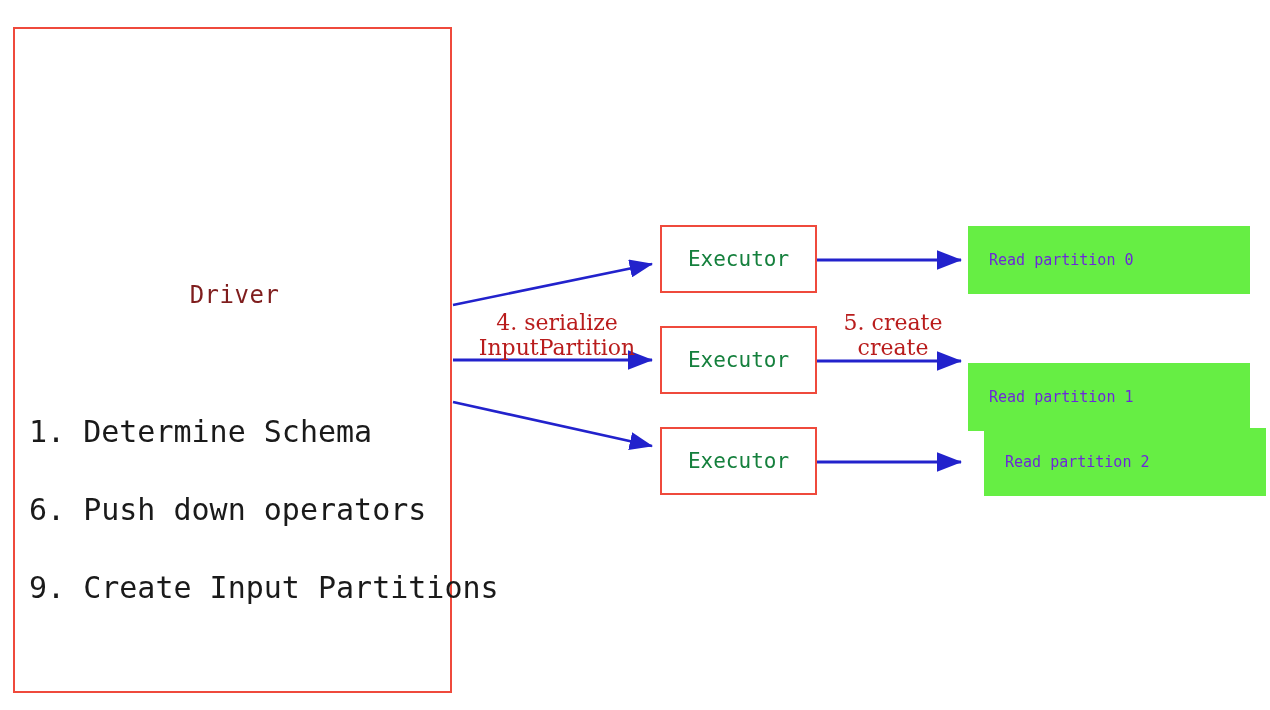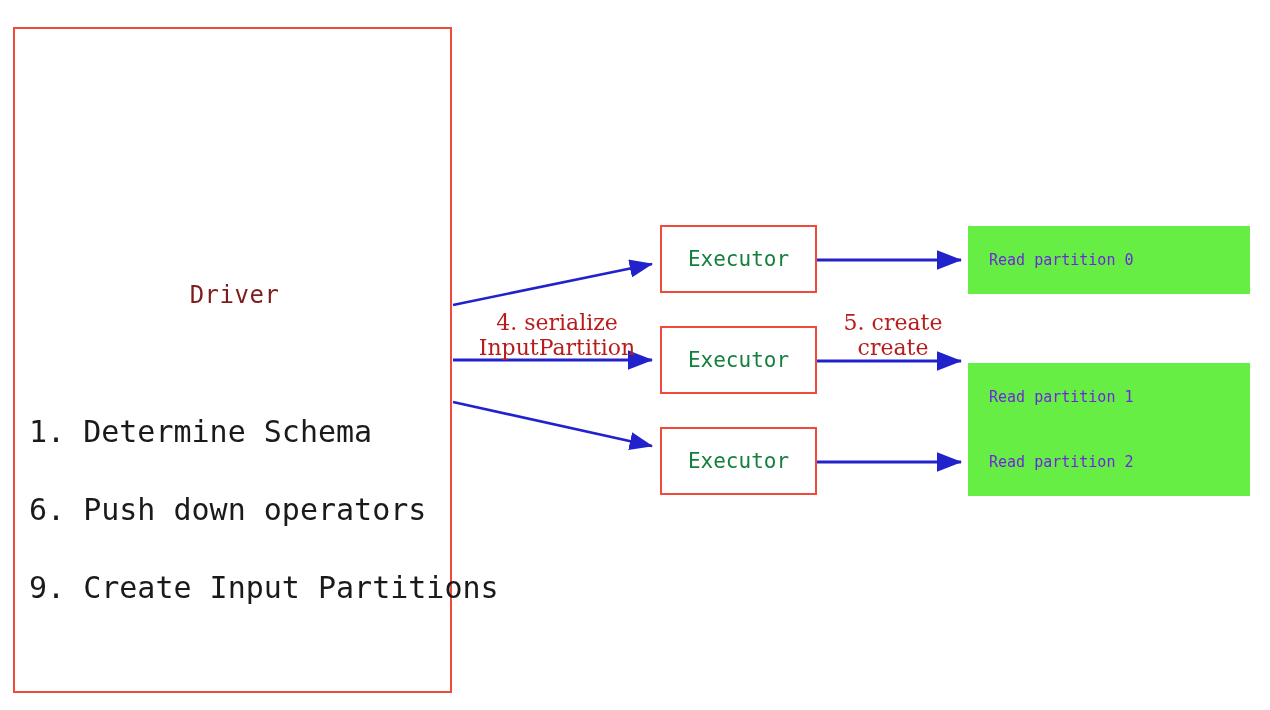--- a/index.html
+++ b/index.html
@@ -87,21 +87,21 @@
     padding-left: 21px;
   }
   .partition-box span {
     font-family: "DejaVu Sans Mono", "Liberation Mono", monospace;
     font-size: 15px;
     color: #6d28d9;
     white-space: pre;
   }
   .part-0 { top: 226px; }
   .part-1 { top: 327px; margin-top: 36px; }
-  .part-2 { top: 428px; }
+  .part-2 { top: 428px; margin-left: 16px; }
 
   
   .arrow-label {
     position: absolute;
     text-align: center;
     font-family: "DejaVu Serif", "Liberation Serif", serif;
     font-size: 22px;
     line-height: 25px;
     color: #b91c1c;
     white-space: nowrap;

